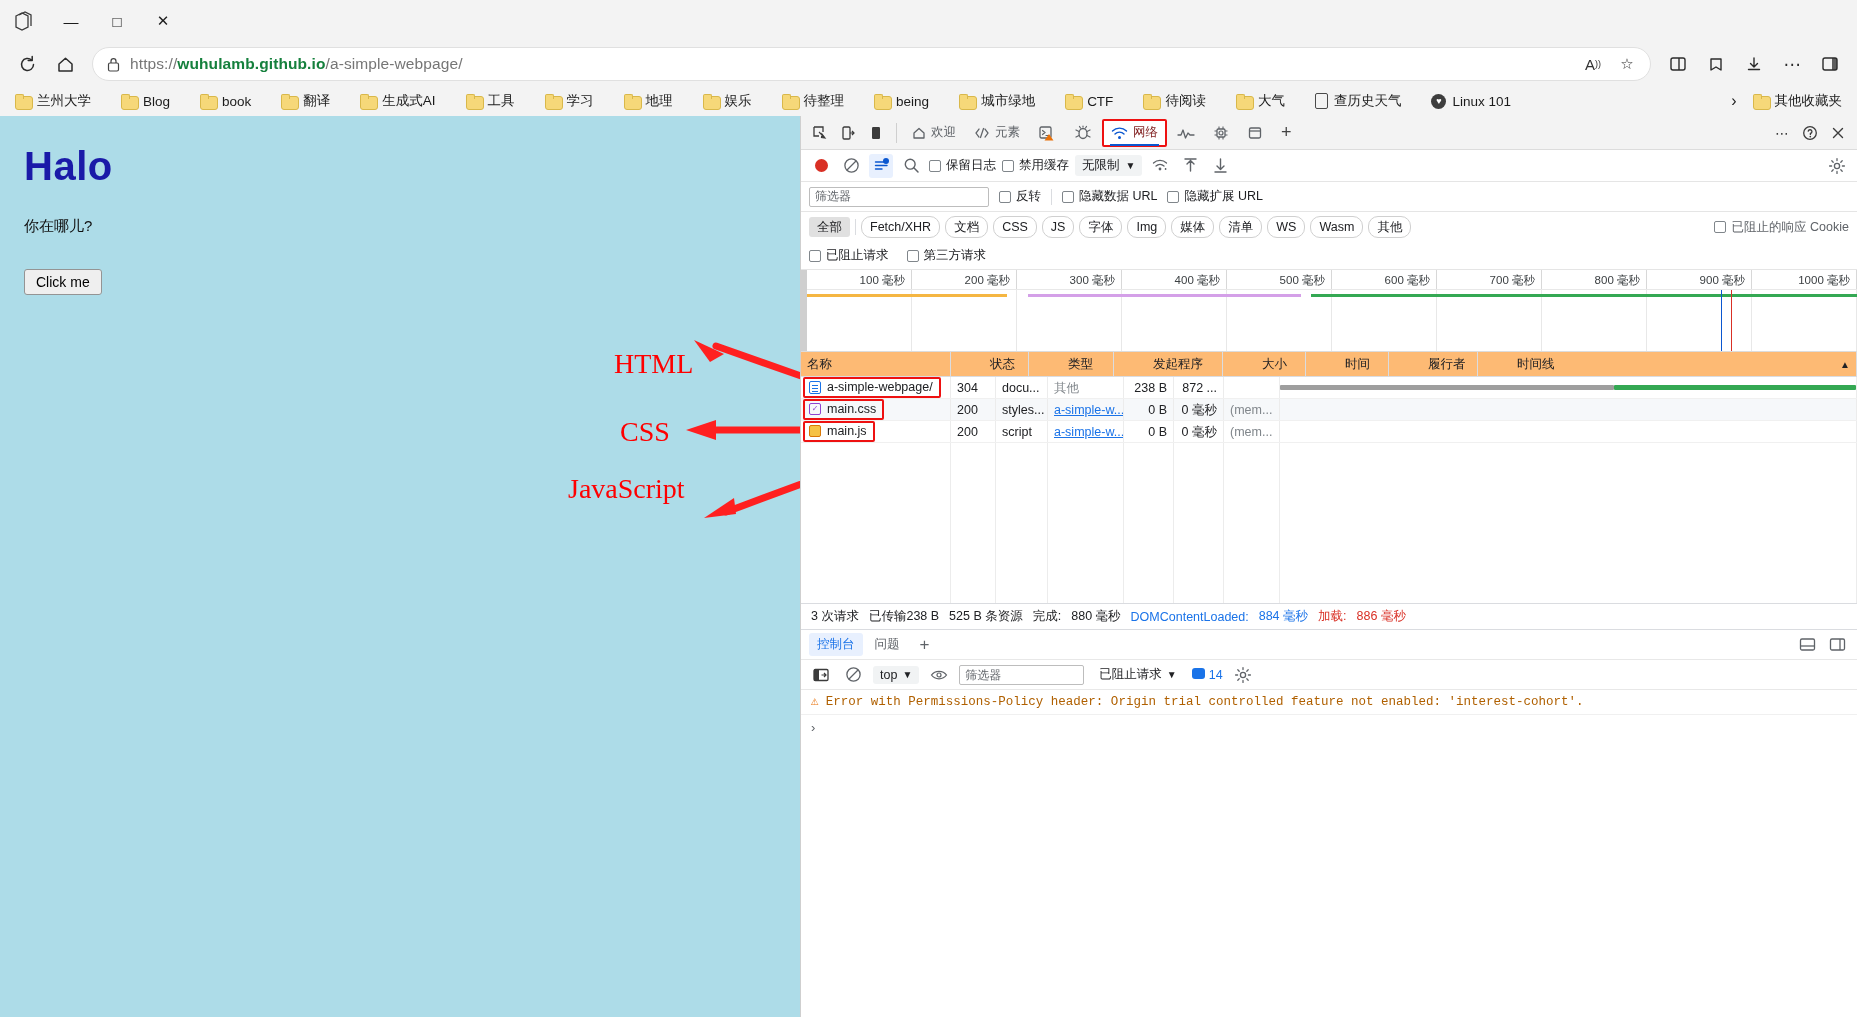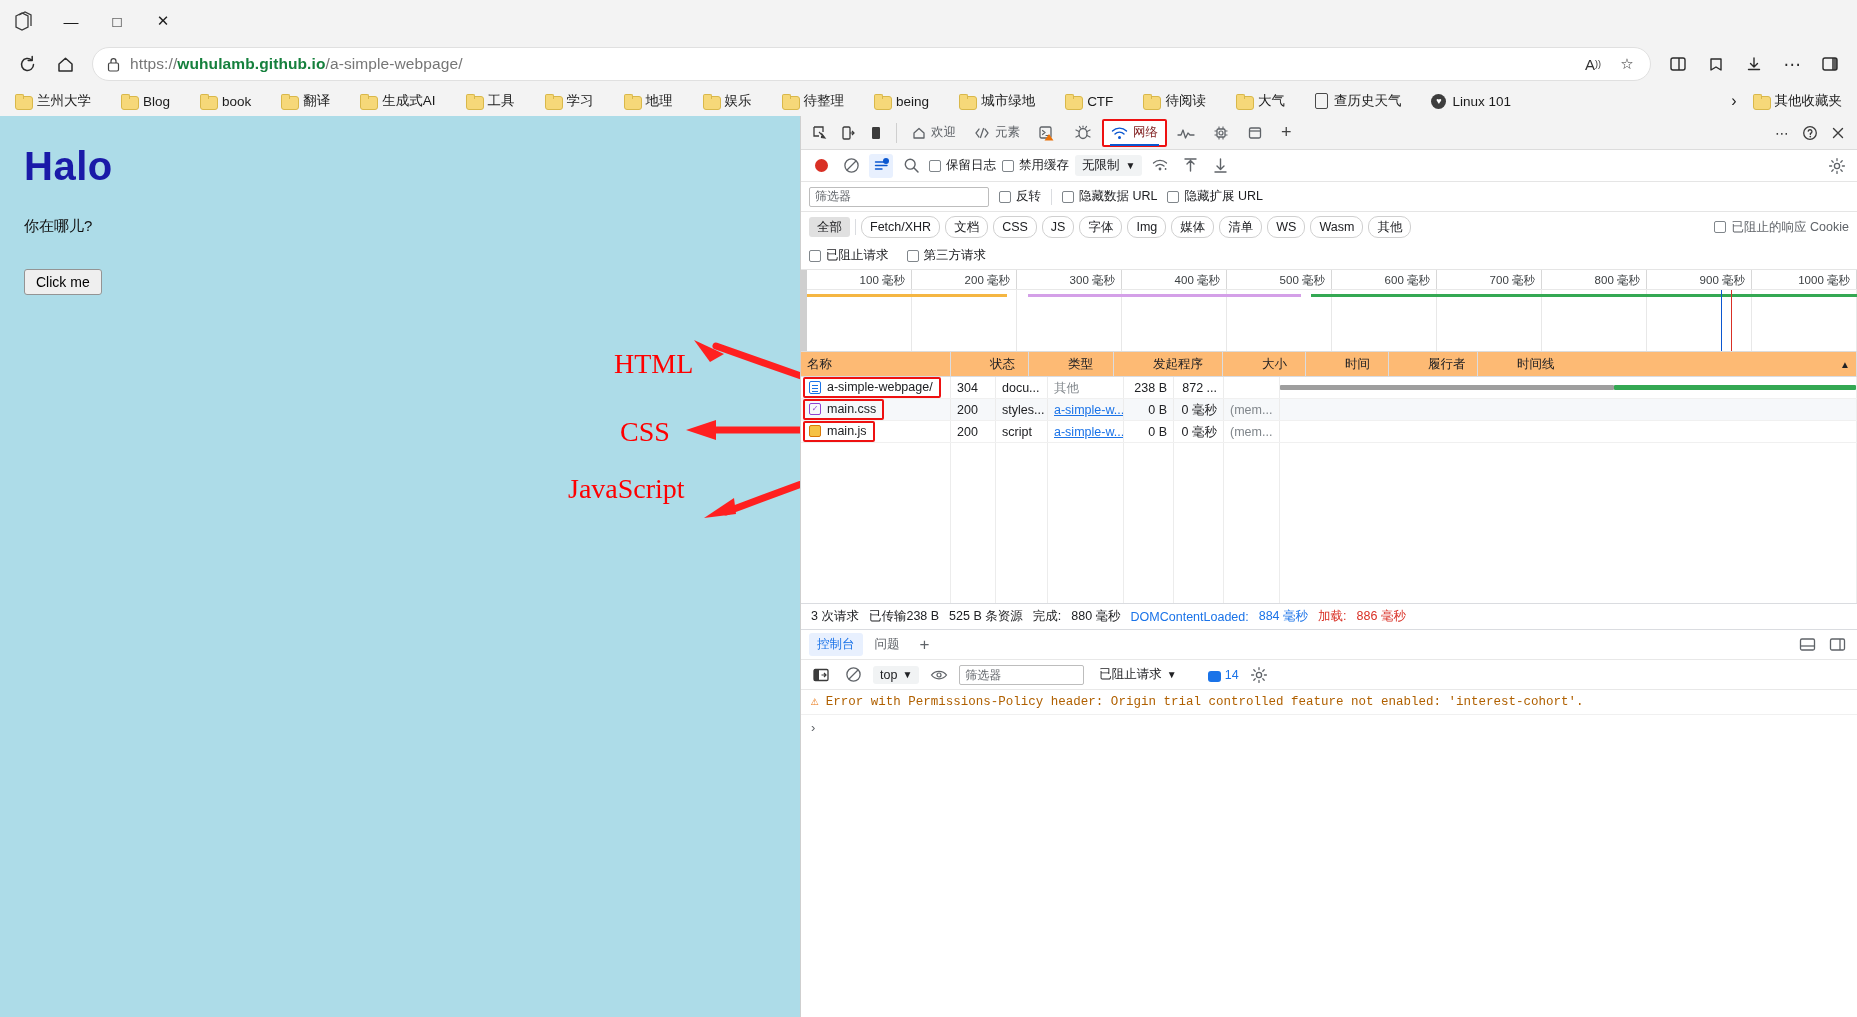--- a/index.html
+++ b/index.html
@@ -178,21 +178,21 @@
 
   
   .drawer { flex:0 0 auto; display:flex; flex-direction:column; border-top:1px solid #dadce0; background:#fff;}
   .drawer-tabs { height:30px; flex:0 0 30px; display:flex; align-items:center; gap:4px; padding:0 8px; border-bottom:1px solid #e8e8e8;}
   .drw-tab { font-size:12.5px; color:#5f6368; padding:3px 8px; border-radius:3px;}
   .drw-tab.active { color:#1a73e8; background:#e8f0fe;}
   .drw-right { margin-left:auto; display:flex; gap:6px; align-items:center;}
   .console-tb { height:30px; flex:0 0 30px; display:flex; align-items:center; gap:8px; padding:0 8px; border-bottom:1px solid #e8e8e8; font-size:12.5px; color:#202124;}
   .ctx-sel { display:flex;align-items:center;gap:5px; background:#f1f3f4; padding:2px 7px; border-radius:3px;}
   .con-filt { width:125px; height:20px; border:1px solid #bdbdbd; border-radius:2px; font-size:12px; color:#5f6368; padding:0 5px; line-height:18px;}
-  .badge-blue { display:flex; align-items:flex-end; gap:4px; color:#1a73e8;margin-left:16px;}
+  .badge-blue { display:flex; align-items:flex-start; gap:4px; color:#1a73e8;}
   .bubble { width:13px;height:11px;background:#1a73e8;border-radius:3px;}
   .console-msg {
     display:flex; align-items:flex-start; gap:7px; padding:5px 10px;
     font-family:"Liberation Mono","DejaVu Sans Mono",monospace; font-size:12.5px; color:#b06000;
     border-bottom:1px solid #f0f0f0;
   }
   .warn-tri { color:#e8710a; font-size:13px; line-height:1;}
   .prompt { padding:5px 10px; color:#5f6368; font-size:13px;}
   .dt-bottom-fill { flex:1; background:#fff; }
   svg { display:block; }

